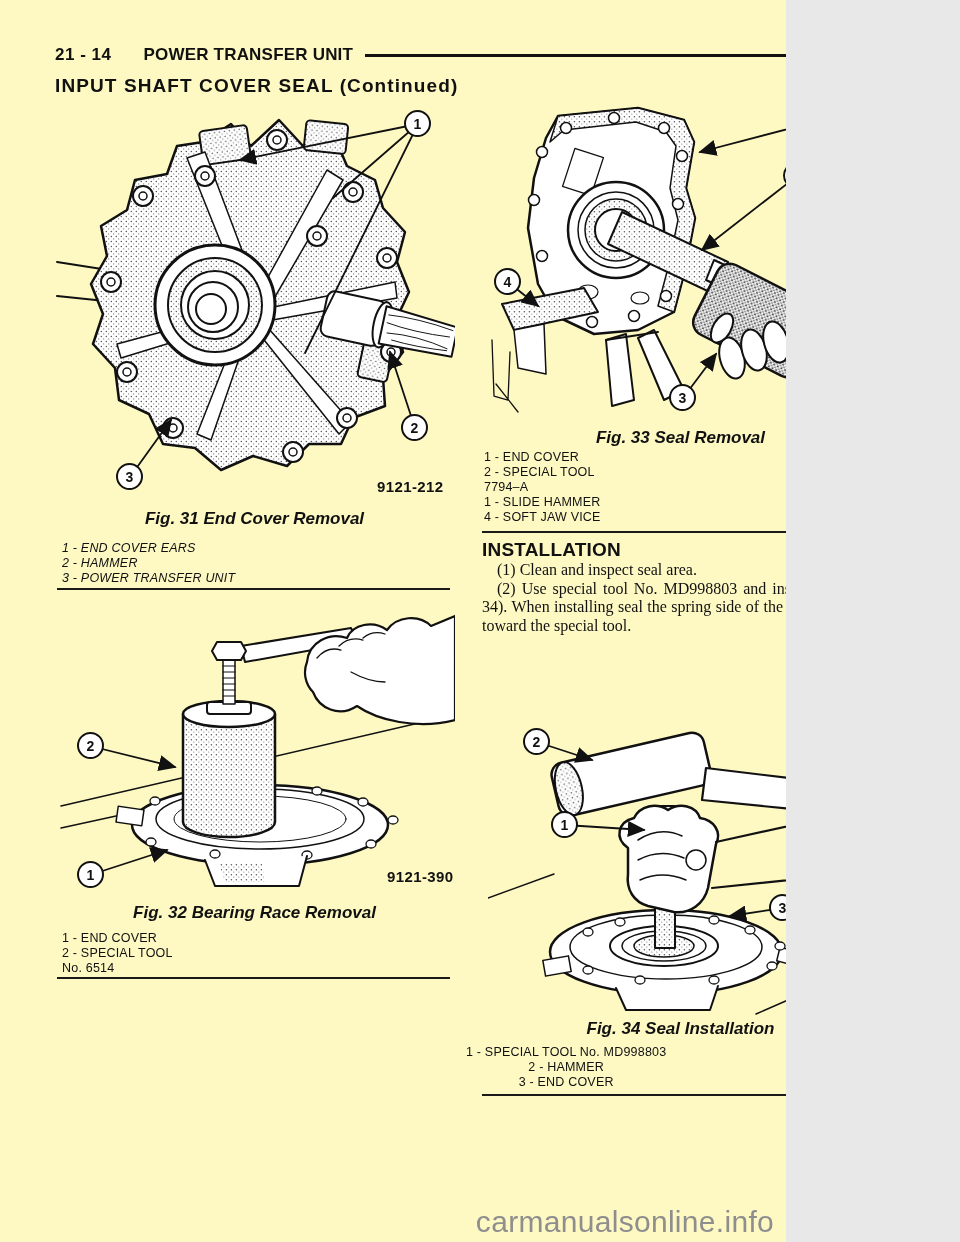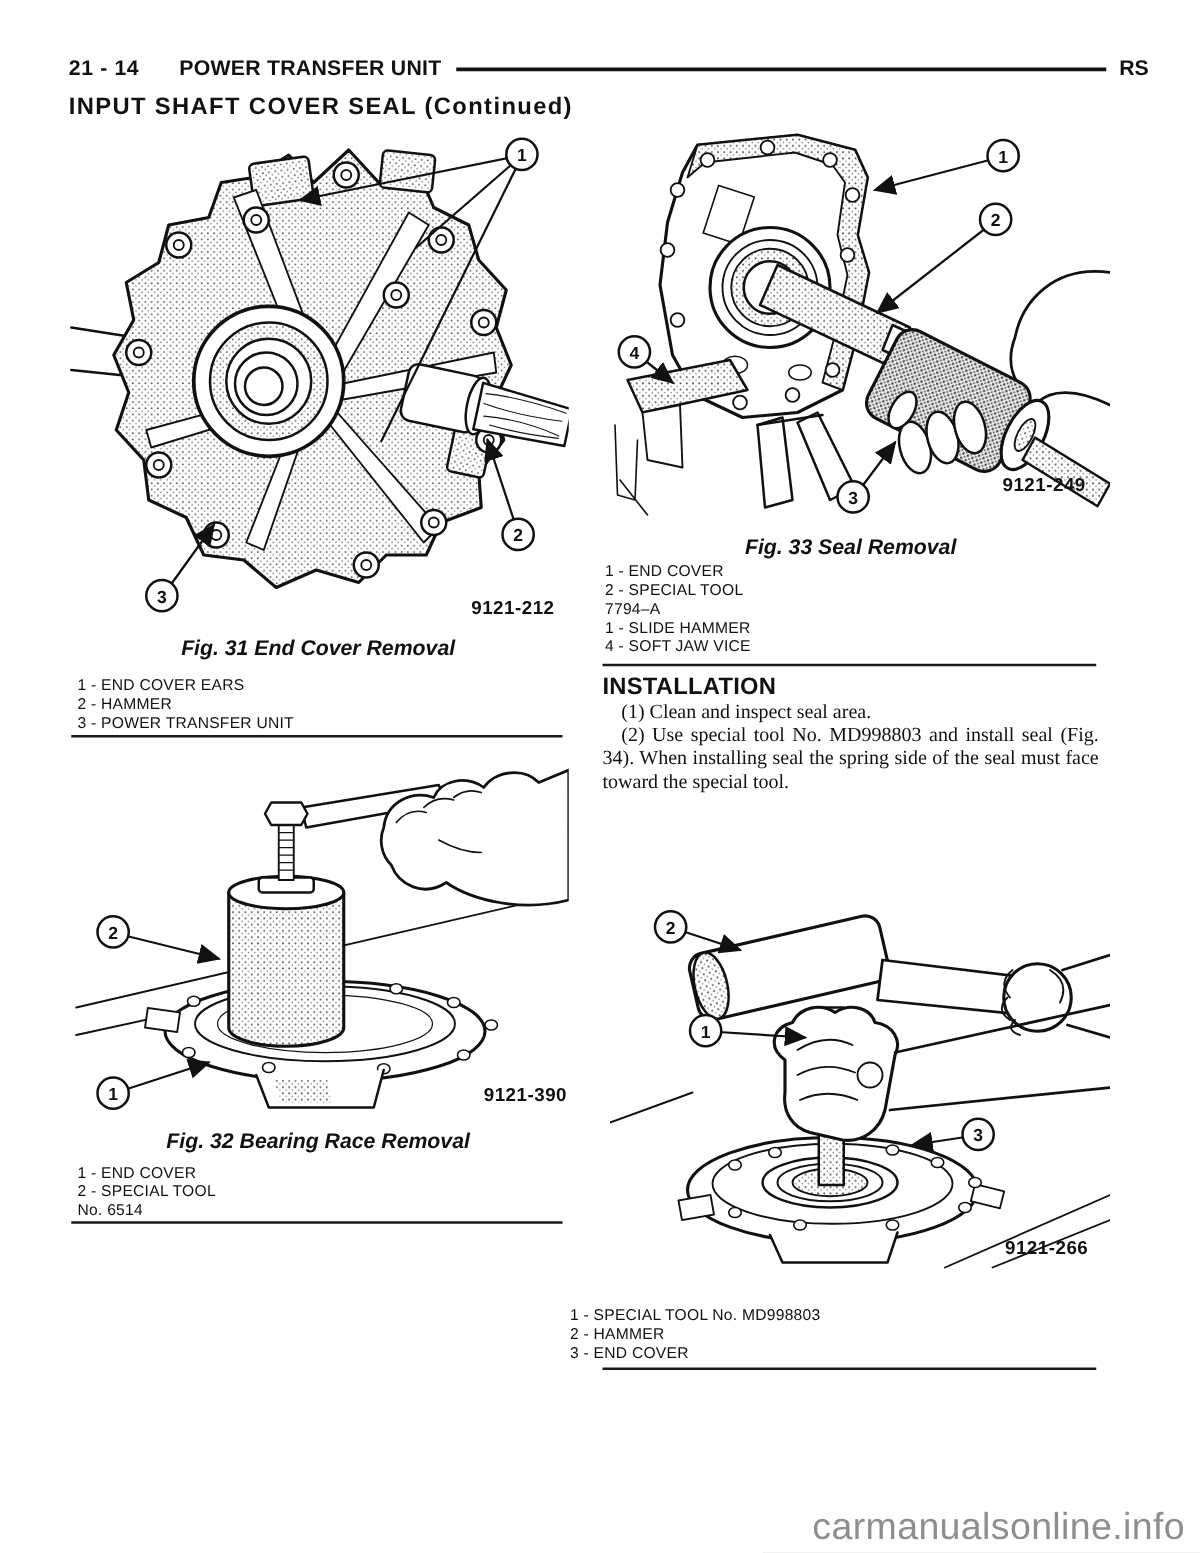--- a/index.html
+++ b/index.html
@@ -1,16 +1,16 @@
 <!DOCTYPE html>
 <html><head>
 <meta charset="utf-8">
 <style>
   html,body{margin:0;padding:0;background:#e8e8e8;}
-  .page{position:relative;width:960px;height:1242px;background:#ffffff;overflow:hidden;
+  .page{position:relative;width:786px;height:1242px;background:#fef9c3;overflow:hidden;
         font-family:"Liberation Sans",sans-serif;color:#111;}
   
   .hdr{position:absolute;left:55px;top:45px;width:864px;display:flex;align-items:center;}
   .hdr-num{font-weight:700;font-size:17px;letter-spacing:.5px;white-space:nowrap;}
   .hdr-title{font-weight:700;font-size:17px;margin-left:32px;letter-spacing:.2px;white-space:nowrap;}
   .hdr-rule{flex:1;height:0;border-top:3px solid #111;margin:0 10px 0 12px;}
   .hdr-rs{font-weight:700;font-size:17px;}
   .subhdr{position:absolute;left:55px;top:75px;font-weight:700;font-size:19px;letter-spacing:1.1px;}
   
   .fig{position:absolute;}
@@ -115,21 +115,21 @@
           <path d="M75,377 L116,320" marker-end="url(#a31)"></path>
         </g>
       </g>
     </svg>
     <div class="co" style="left:349px;top:10px;">1</div>
     <div class="co" style="left:346px;top:314px;">2</div>
     <div class="co" style="left:61px;top:363px;">3</div>
     <div class="imgid" style="left:322px;top:378px;">9121-212</div>
   </div>
   <div class="cap" style="left:57px;top:509px;">Fig. 31 End Cover Removal</div>
-  <div class="leg" style="left:62px;top:541px;">
+  <div class="leg" style="left:62px;top:541px;font-style:italic;">
     <div>1 - END COVER EARS</div>
     <div>2 - HAMMER</div>
     <div>3 - POWER TRANSFER UNIT</div>
   </div>
   <div class="rule" style="left:57px;top:588px;width:393px;"></div>
 
   <div class="fig" style="left:55px;top:598px;width:400px;height:292px;">
     <svg width="400" height="292" viewBox="0 0 400 292">
       <defs>
         <pattern id="p32" width="5" height="5" patternUnits="userSpaceOnUse">
@@ -333,21 +333,22 @@
           <path d="M77,107 L156,112" marker-end="url(#a34)"></path>
           <path d="M295,190 L242,198" marker-end="url(#a34)"></path>
         </g>
       </g>
     </svg>
     <div class="co" style="left:35px;top:10px;">2</div>
     <div class="co" style="left:63px;top:93px;">1</div>
     <div class="co" style="left:281px;top:176px;">3</div>
     <div class="imgid" style="left:316px;top:272px;">9121-266</div>
   </div>
-  <div class="leg" style="left:456px;top:1045px;">
+  <div class="cap" style="left:483px;top:1019px;">Fig. 34 Seal Installation</div>
+  <div class="leg" style="left:466px;top:1045px;text-align:center;">
     <div>1 - SPECIAL TOOL No. MD998803</div>
     <div>2 - HAMMER</div>
     <div>3 - END COVER</div>
   </div>
   <div class="rule" style="left:482px;top:1094px;width:395px;"></div>
 
   <div class="wm">carmanualsonline.info</div>
 
 </div>
 

